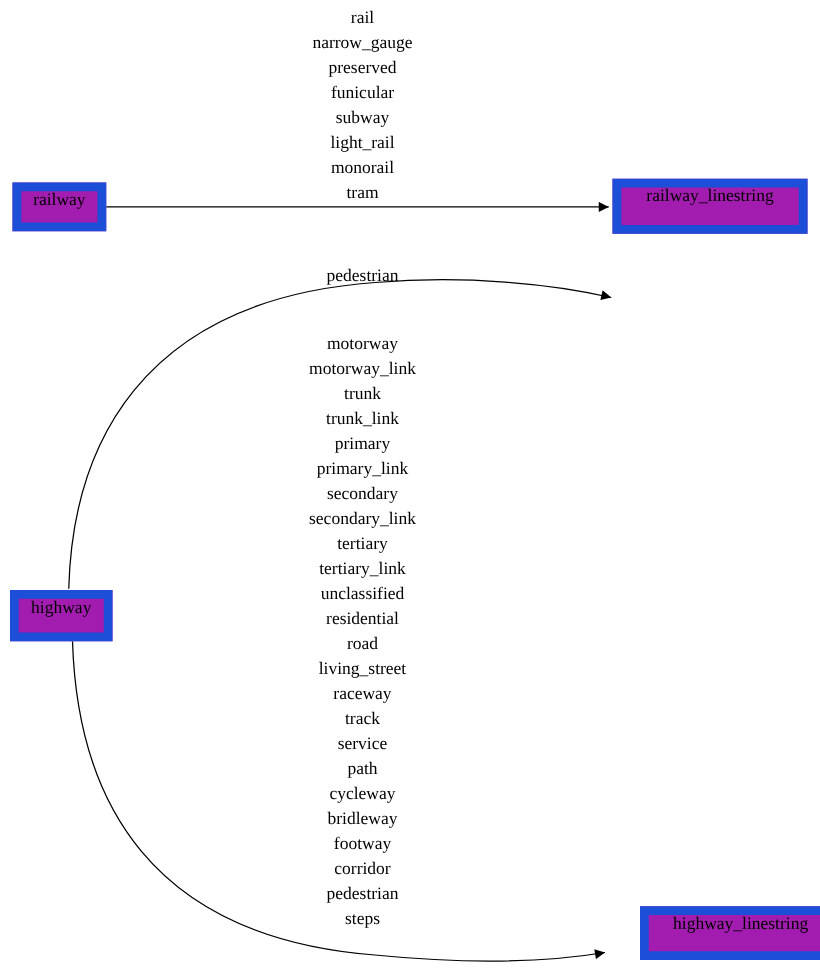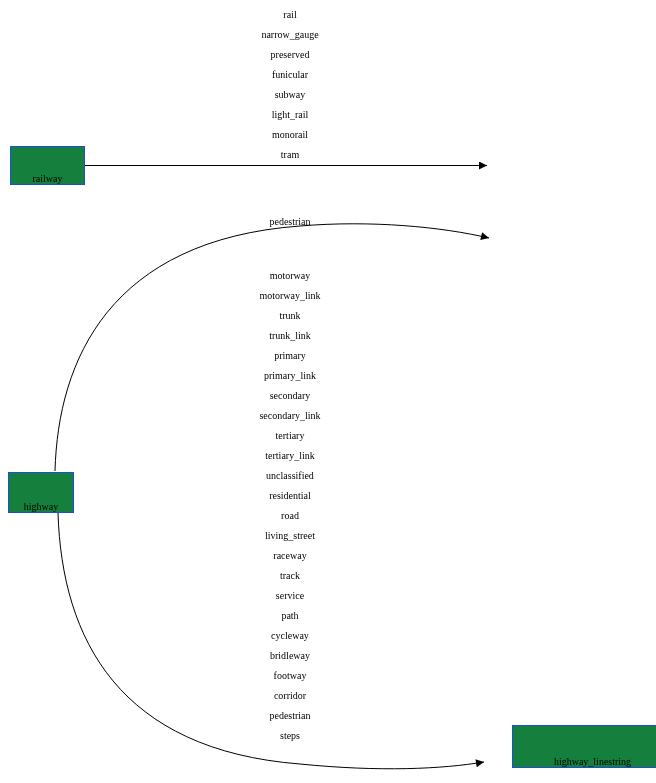--- a/index.html
+++ b/index.html
@@ -6,31 +6,31 @@
     margin: 0;
     padding: 0;
     background: #ffffff;
   }
   #canvas {
     position: relative;
     width: 656px;
     height: 783px;
     background: #ffffff;
     font-family: "Liberation Serif", "DejaVu Serif", serif;
-    font-size: 10px;
+    font-size: 14px;
     color: #000000;
     overflow: hidden;
   }
   .node {
     position: absolute;
     box-sizing: border-box;
-    border: 1px solid #1d4ed8;
-    background: #15803d;
+    border: 7px solid #1d4ed8;
+    background: #a21caf;
     display: flex;
-    align-items: flex-end;
+    align-items: flex-start;
     justify-content: center;
     text-align: center;
   }
   .edge-label {
     position: absolute;
     text-align: center;
     white-space: pre-line;
     line-height: 20px;
   }
   svg.edges {
@@ -96,23 +96,26 @@
 bridleway
 footway
 corridor
 pedestrian
 steps</div>
 
   <div class="node" style="left:10px; top:146px; width:75px; height:39px;">
     <span>railway</span>
   </div>
 
+  <div class="node" style="left:490px; top:143px; width:156px; height:44px;">
+    <span>railway_linestring</span>
+  </div>
 
 
-  <div class="node" style="left:8px; top:472px; width:66px; height:41px;">
+  <div class="node" style="left:8px; top:472px; width:82px; height:41px;">
     <span>highway</span>
   </div>
 
   <div class="node" style="left:512px; top:725px; width:161px; height:43px;">
     <span>highway_linestring</span>
   </div>
 
 </div>
 
 </body></html>

